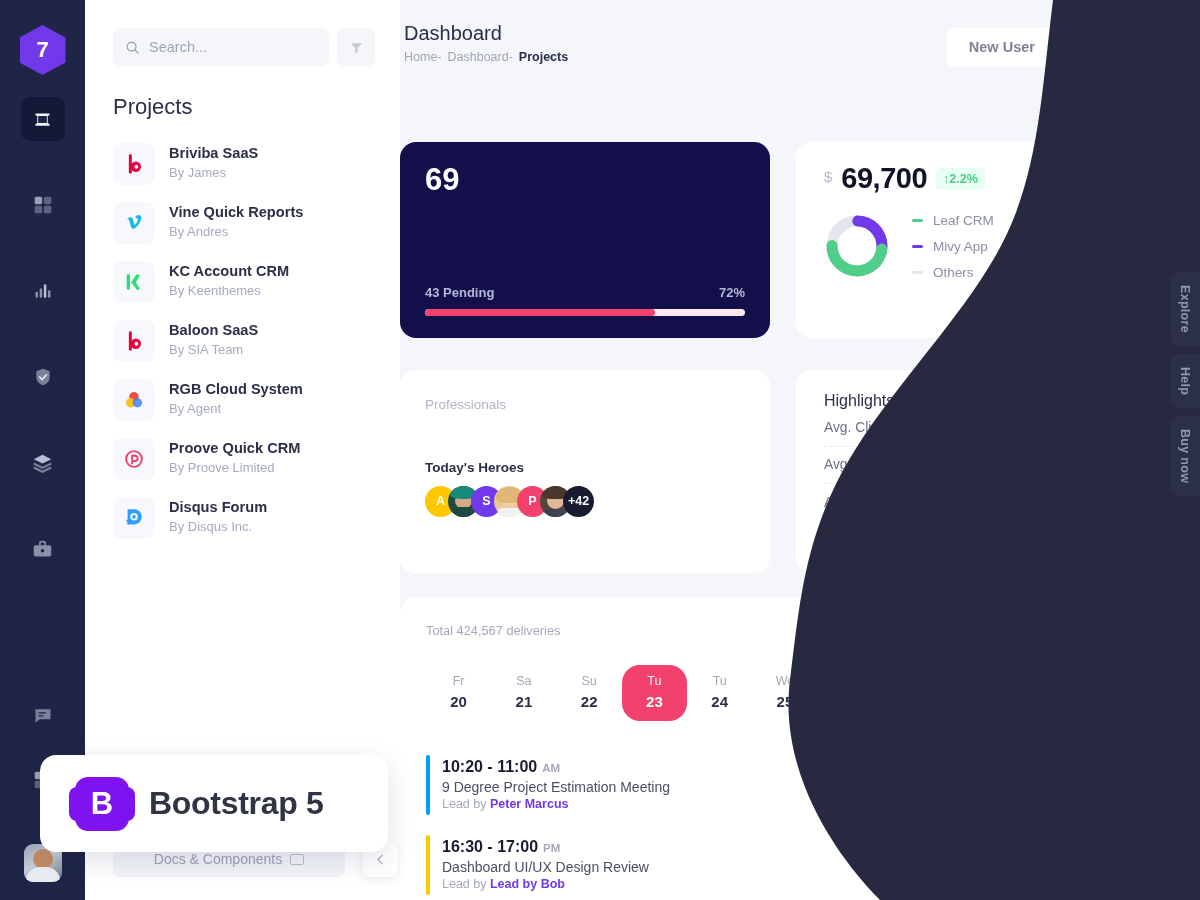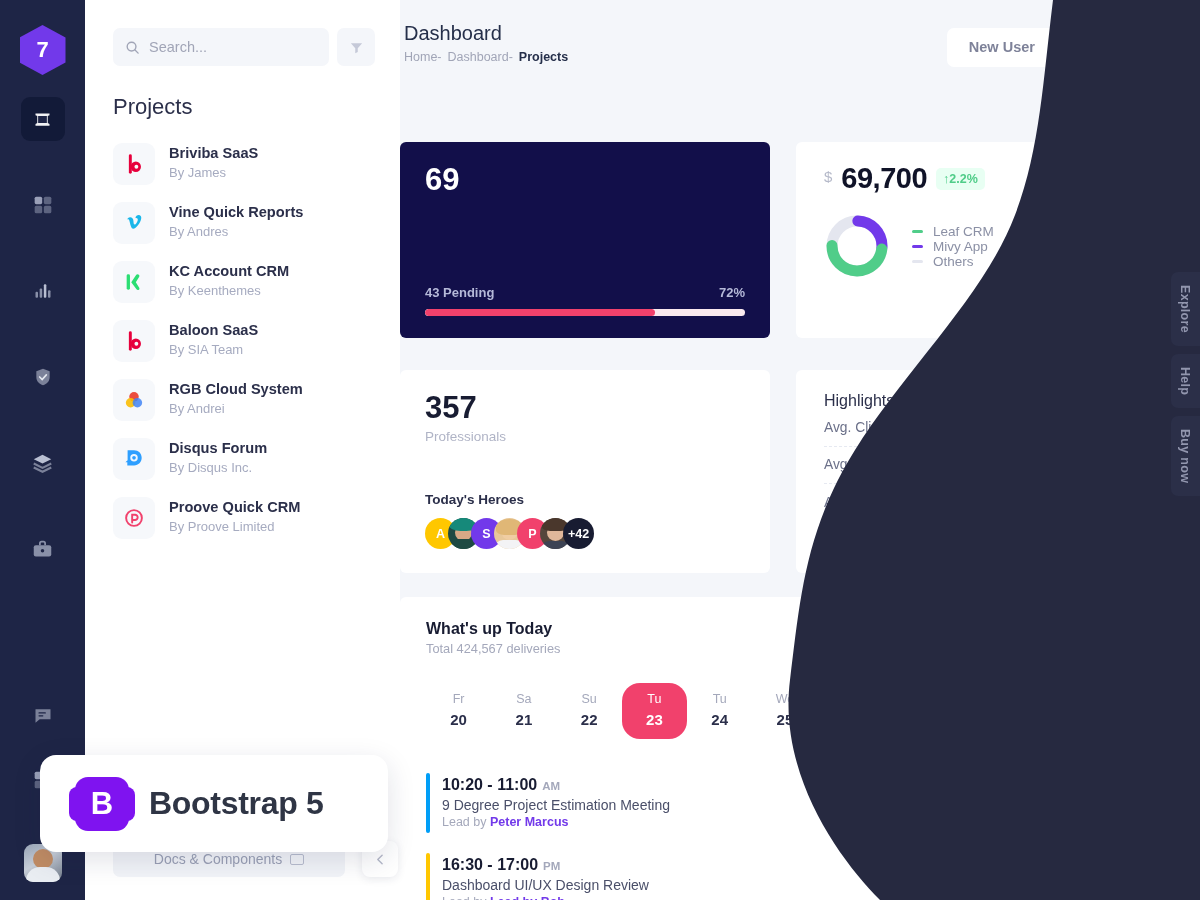--- a/index.html
+++ b/index.html
@@ -101,21 +101,21 @@
     border-radius: 7px; padding: 12px 22px; line-height: 1;
   }
   .btn-blue {
     background: #009ef7; color: #fff; font-size: 14.5px; font-weight: bold;
     border-radius: 7px; padding: 12px 22px; line-height: 1;
   }
 
   .grid { position: relative; padding: 10px 0 0 4px; }
 
   
-  .card { background: #fff; border-radius: 6px; position: absolute; justify-content: center; }
+  .card { background: #fff; border-radius: 16px; position: absolute; justify-content: center; }
 
   .card-active {
     left: 0; top: 75px; width: 370px; height: 196px;
     background: #120f4a; padding: 22px 25px;
     display: flex; flex-direction: column;
   }
   .big-num { font-size: 31px; font-weight: bold; color: #fff; line-height: 1.05; }
   .big-lbl { font-size: 13.5px; color: #9aa0c4; margin-top: 5px; }
   .prog-row { margin-top: auto; display: flex; justify-content: space-between; font-size: 13px; font-weight: bold; color: #b5b9d8; }
   .prog-track { margin-top: 9px; height: 7px; border-radius: 4px; background: #f9e9ee; overflow: hidden; }
@@ -125,21 +125,21 @@
   .earn-row { display: flex; align-items: flex-end; gap: 9px; }
   .earn-cur { font-size: 15px; color: #b5b9c9; font-weight: 400; padding-bottom: 8px; }
   .earn-amt { font-size: 29px; font-weight: bold; color: #101328; letter-spacing: -.5px; line-height: 1; }
   .earn-badge {
     background: #e8fff3; color: #50cd89; font-size: 12.5px; font-weight: bold;
     border-radius: 5px; padding: 4px 7px; margin-bottom: 3px;
   }
   .earn-sub { font-size: 13.5px; color: #b0b4c6; margin-top: 7px; }
   .earn-body { display: flex; align-items: center; margin-top: 20px; }
   .donut { width: 66px; height: 66px; flex: 0 0 66px; }
-  .legend { margin-left: 22px; display: flex; flex-direction: column; }
+  .legend { margin-left: 22px; display: flex; flex-direction: column; gap: 11px; }
   .leg { display: flex; align-items: center; gap: 10px; font-size: 13.5px; color: #8b90a5; }
   .leg-dash { width: 11px; height: 3px; border-radius: 2px; }
   .vals { margin-left: auto; display: flex; flex-direction: column; gap: 11px; text-align: right; }
   .val { font-size: 13.5px; font-weight: bold; color: #2b2f4a; }
 
   .card-pro { left: 0; top: 303px; width: 370px; height: 203px; padding: 22px 25px; }
   .pro-title { font-size: 13.5px; font-weight: bold; color: #2b2f4a; margin-top: 48px; }
   .heroes { display: flex; margin-top: 11px; }
   .hero {
     width: 31px; height: 31px; border-radius: 50%; margin-left: -8px;
@@ -381,48 +381,48 @@
       <div class="proj-item">
         <div class="proj-logo">
           <svg width="22" height="22" viewBox="0 0 24 24">
             <circle cx="12" cy="8.5" r="5.2" fill="#ea4335" opacity=".95"></circle>
             <circle cx="8.3" cy="15" r="5.2" fill="#fbbc04" opacity=".9"></circle>
             <circle cx="15.7" cy="15" r="5.2" fill="#4285f4" opacity=".85"></circle>
           </svg>
         </div>
         <div>
           <div class="proj-name">RGB Cloud System</div>
-          <div class="proj-by">By Andrei</div>
+          <div class="proj-by">By Agent</div>
+        </div>
+      </div>
+
+      <div class="proj-item">
+        <div class="proj-logo">
+          <svg width="22" height="22" viewBox="0 0 24 24">
+            <circle cx="12" cy="12" r="8.6" stroke="#f1416c" stroke-width="2.1" fill="none"></circle>
+            <path d="M10 17V8.4h3.1a2.9 2.9 0 110 5.8H10" stroke="#f1416c" stroke-width="2.1" fill="none" stroke-linecap="round"></path>
+          </svg>
+        </div>
+        <div>
+          <div class="proj-name">Proove Quick CRM</div>
+          <div class="proj-by">By Proove Limited</div>
         </div>
       </div>
 
       <div class="proj-item">
         <div class="proj-logo">
           <svg width="23" height="23" viewBox="0 0 24 24">
             <path d="M11.5 3.5c4.6 0 8 3.3 8 7.8 0 4.6-3.4 7.9-8 7.9H4.5V16h-2l2.3-2.3V3.5h6.7z" fill="#2e9fff"></path>
             <circle cx="11.5" cy="11.3" r="3.9" fill="#eef6ff"></circle>
             <circle cx="11.5" cy="11.3" r="1.9" fill="#2e9fff"></circle>
           </svg>
         </div>
         <div>
           <div class="proj-name">Disqus Forum</div>
           <div class="proj-by">By Disqus Inc.</div>
-        </div>
-      </div>
-
-      <div class="proj-item">
-        <div class="proj-logo">
-          <svg width="22" height="22" viewBox="0 0 24 24">
-            <circle cx="12" cy="12" r="8.6" stroke="#f1416c" stroke-width="2.1" fill="none"></circle>
-            <path d="M10 17V8.4h3.1a2.9 2.9 0 110 5.8H10" stroke="#f1416c" stroke-width="2.1" fill="none" stroke-linecap="round"></path>
-          </svg>
-        </div>
-        <div>
-          <div class="proj-name">Proove Quick CRM</div>
-          <div class="proj-by">By Proove Limited</div>
         </div>
       </div>
     </div>
 
     <div class="docs-btn">
       <span>Docs &amp; Components</span>
       <span class="docs-kbd"></span>
     </div>
   </div>
 
@@ -492,21 +492,20 @@
           </div>
           <div class="vals">
             <span class="val">$7,660</span>
             <span class="val">$2,820</span>
             <span class="val">$45,257</span>
           </div>
         </div>
       </div>
 
       <div class="card card-pro">
-        <div class="big-num" style="color:#181c32">357</div>
         <div class="big-lbl" style="color:#b0b4c6">Professionals</div>
         <div class="pro-title">Today's Heroes</div>
         <div class="heroes">
           <div class="hero" style="background:#ffc700">
               <span>A</span>
             </div>
           <div class="hero" style="background:#1e4a43">
             <span style="position:absolute;left:7px;top:6px;width:17px;height:17px;border-radius:50%;background:#d7a986"></span>
             <span style="position:absolute;left:1px;top:-2px;width:29px;height:15px;border-radius:50% 50% 40% 40%;background:#16897a"></span>
             <span style="position:absolute;left:0;top:21px;width:31px;height:12px;border-radius:10px 10px 0 0;background:#1e4a43"></span>
@@ -553,21 +552,20 @@
         <div class="hl-row">
           <span>Avg. Agent Earnings</span>
           <span class="hl-right">
             <span style="color:#50cd89;font-size:14px">↗</span>
             <span class="hl-val">$2,309</span>
           </span>
         </div>
       </div>
 
       <div class="card card-today">
-        <div class="today-title">What's up Today</div>
         <div class="today-sub">Total 424,567 deliveries</div>
         <div class="report-btn">Report Cecnter</div>
 
         <div class="days">
           <div class="day">
               <div class="day-dow">Fr</div>
               <div class="day-num">20</div>
             </div>
           <div class="day">
               <div class="day-dow">Sa</div>

